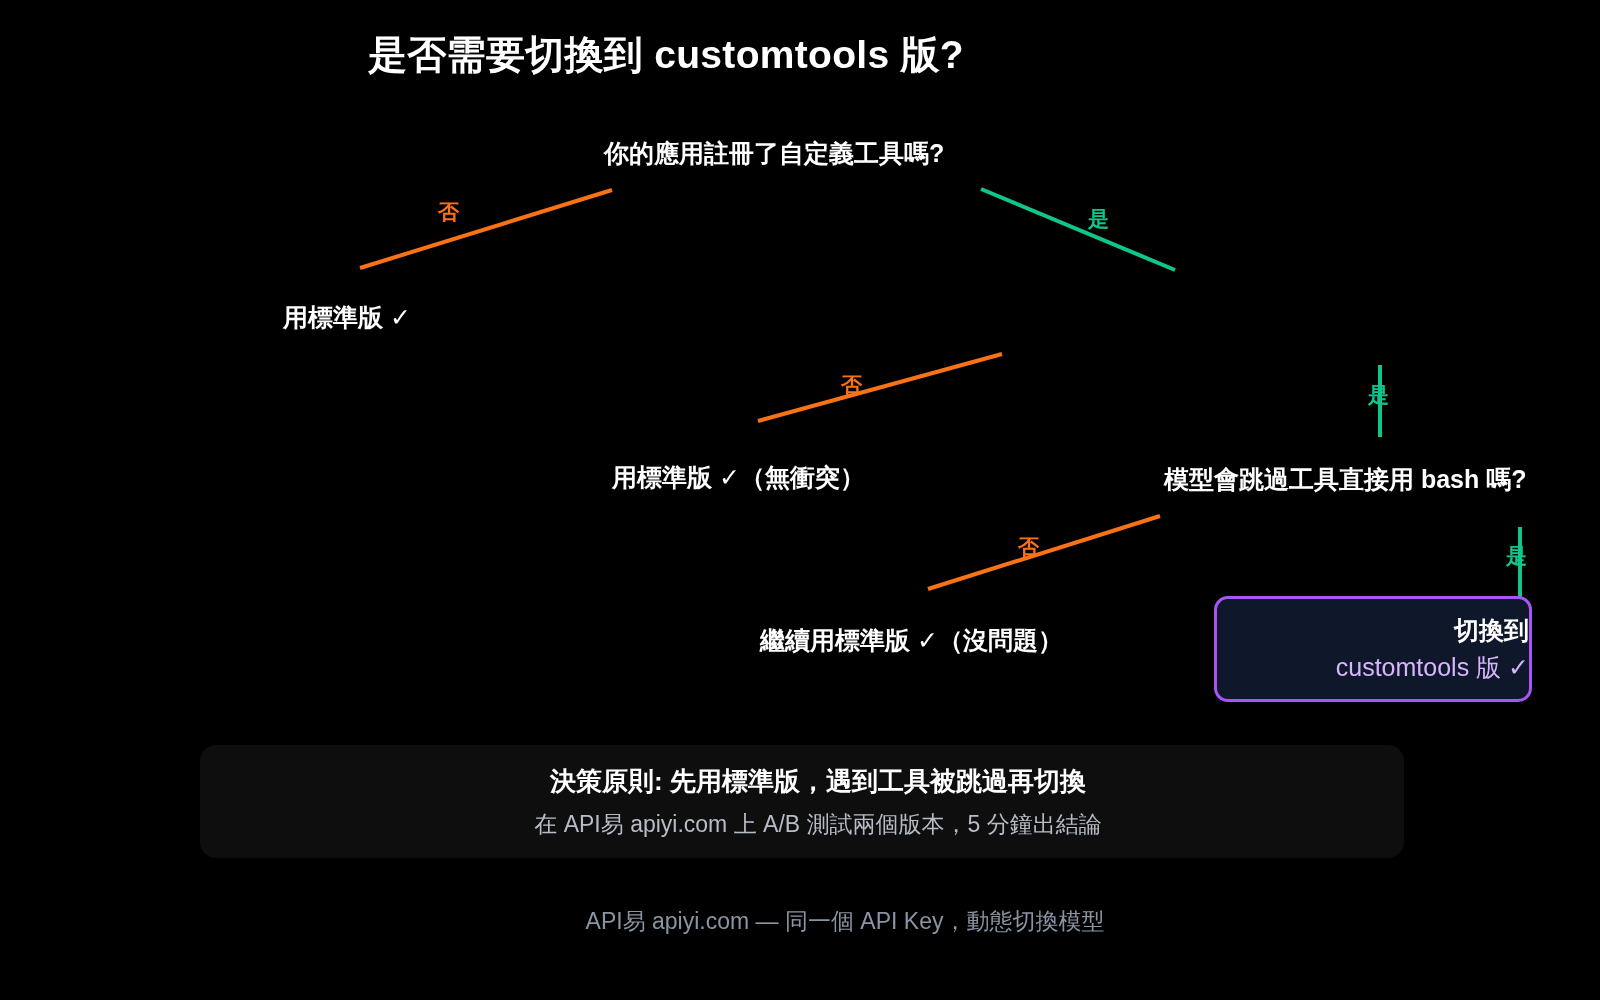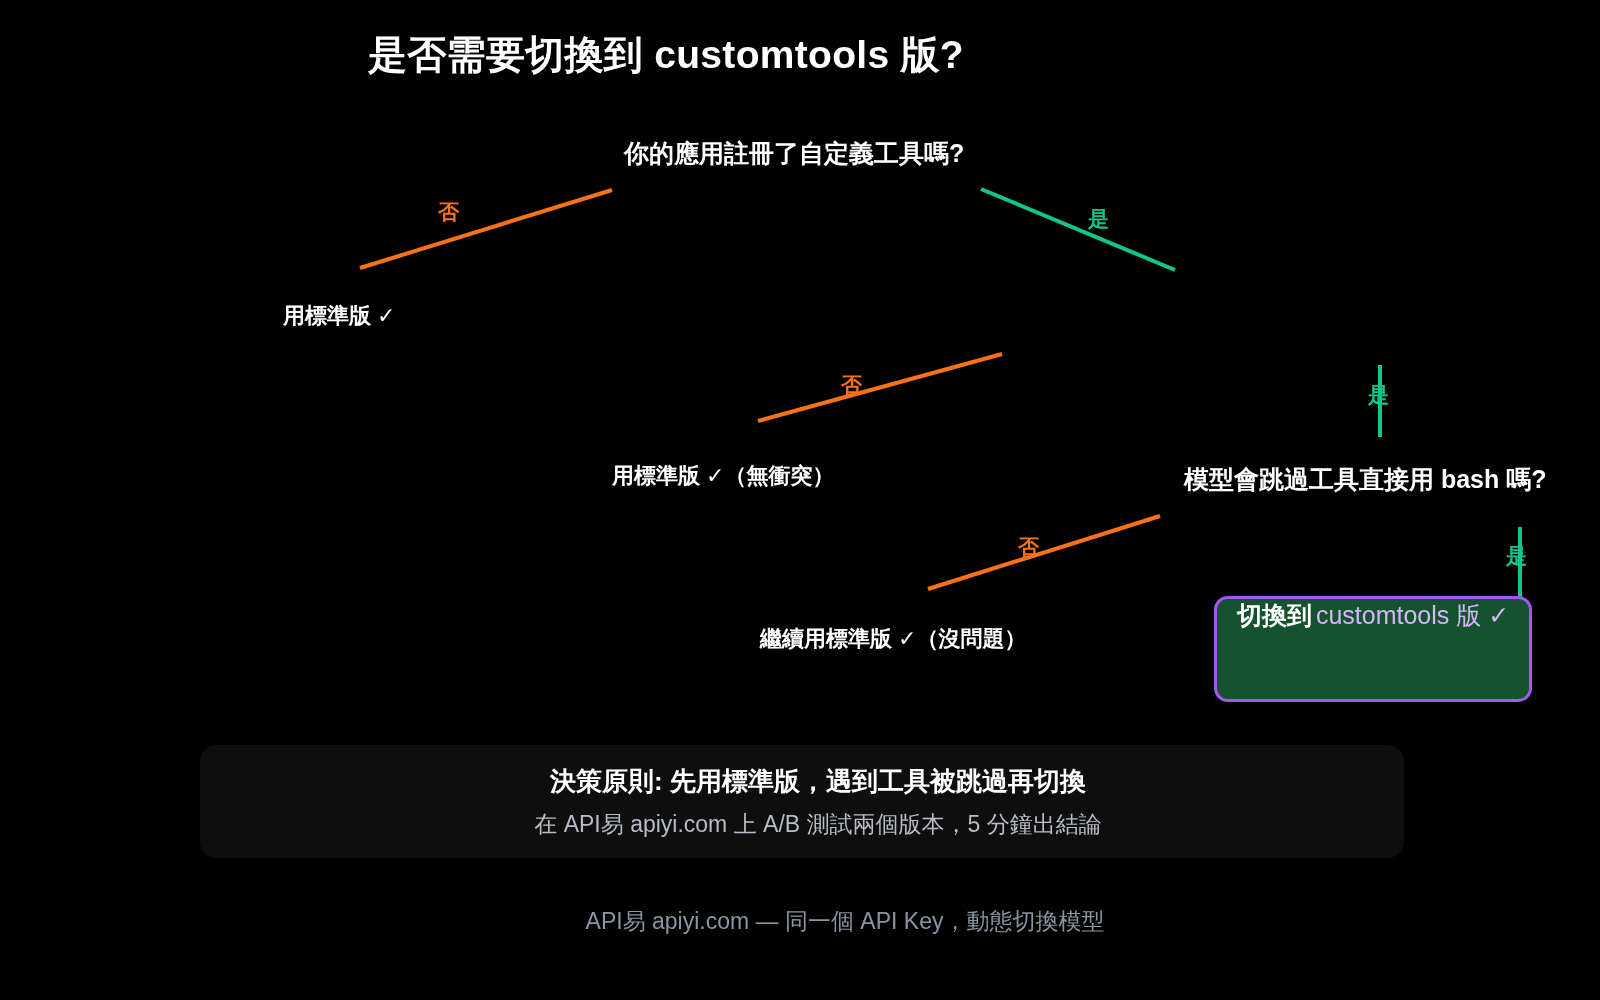--- a/index.html
+++ b/index.html
@@ -39,47 +39,47 @@
     text-align: center;
     font-size: 39px;
     font-weight: bold;
     letter-spacing: 0.3px;
     color: #ffffff;
   }
   .q-node {
     font-size: 25px;
     font-weight: bold;
     color: #ffffff;
-    margin-left: 20px;
   }
   .leaf-node {
-    font-size: 22px;
+    font-size: 25px;
     font-weight: bold;
     color: #ffffff;
   }
   .edge-label {
     position: absolute;
     font-size: 21px;
     font-weight: bold;
     white-space: nowrap;
   }
   .label-no { color: #f97316; }
   .label-yes { color: #10c68d; }
 
   .highlight-box {
     position: absolute;
     left: 1214px;
     top: 596px;
     width: 312px;
     height: 100px;
     border: 3px solid #a855f7;
     border-radius: 14px;
-    background: #14532d;
+    background: #0f172a;
     display: flex;
-    align-items: flex-start;
+    flex-direction: column;
+    align-items: flex-end;
     justify-content: center;
     gap: 4px;
   }
   .highlight-line1 {
     font-size: 25px;
     font-weight: bold;
     color: #ffffff;
   }
   .highlight-line2 {
     font-size: 25px;

